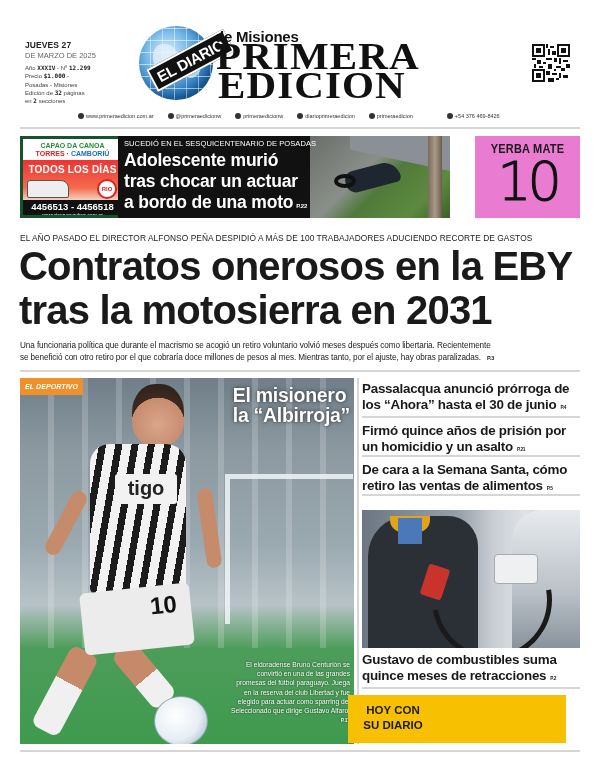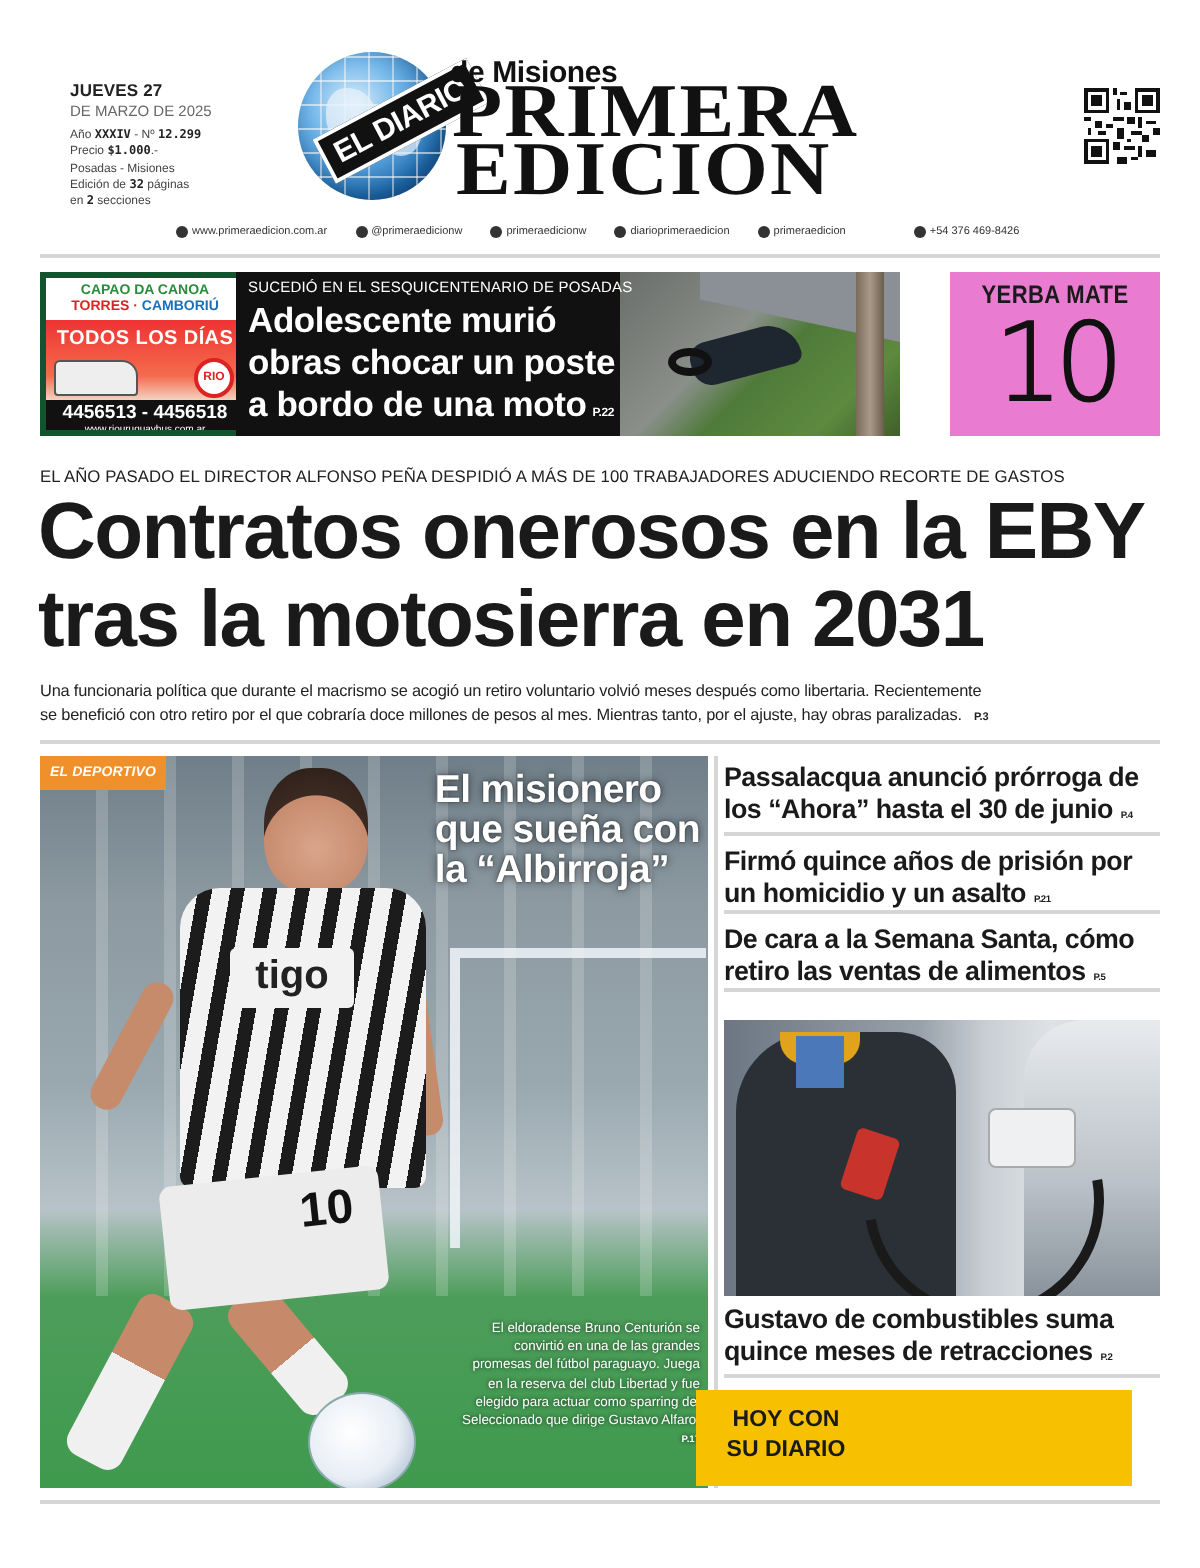--- a/index.html
+++ b/index.html
@@ -1,20 +1,20 @@
 <!DOCTYPE html>
 <html><head>
 <meta charset="utf-8">
 <style>
   * { box-sizing: border-box; margin: 0; padding: 0; }
   html, body { width: 600px; height: 784px; background: #fff; overflow: hidden; }
   body { font-family: "Liberation Sans", sans-serif; color: #1a1a1a; position: relative; }
 
   
-  .masthead { position: absolute; left: 14px; top: 0; width: 552px; height: 128px; padding-left: 36px; }
+  .masthead { position: absolute; left: 4px; top: 0; width: 552px; height: 128px; padding-left: 36px; }
   .dateinfo { position: absolute; left: 21px; top: 40px; width: 110px; }
   .dateinfo .day { font-weight: 700; font-size: 8.5px; color: #222; letter-spacing: 0.1px; }
   .dateinfo .month { font-size: 7.5px; color: #666; margin-top: 1px; }
   .dateinfo .meta { font-size: 6px; color: #444; line-height: 8.3px; margin-top: 4px; }
   .dateinfo .meta b { font-family: "DejaVu Sans Mono", monospace; font-weight: 700; color: #222; }
 
   .logo { position: absolute; left: 135px; top: 26px; width: 330px; height: 75px; }
   .globe { position: absolute; left: 0; top: 0; width: 74px; height: 74px; border-radius: 50%;
     background: radial-gradient(circle at 38% 35%, #d9eefc 0%, #6fb4e8 35%, #1f6fb6 70%, #0c3f78 100%);
     box-shadow: inset -4px -4px 10px rgba(0,0,0,0.25); overflow: hidden; }
@@ -86,21 +86,21 @@
   .deck .pg { font-size: 5.5px; font-weight: 700; margin-left: 6px; }
 
   
   .sport { position: absolute; left: 20px; top: 378px; width: 334px; height: 366px; overflow: hidden;
     background: linear-gradient(180deg, #6f7e88 0%, #8c99a1 20%, #9aa8b0 45%, #b7c3c8 62%, #4d9d5a 74%, #3f9a4e 100%); }
   .sport .bg-fence { position: absolute; left: 0; top: 0; width: 334px; height: 270px;
     background: repeating-linear-gradient(90deg, rgba(255,255,255,0.0) 0 28px, rgba(255,255,255,0.18) 28px 34px); }
   .sport .goal { position: absolute; left: 205px; top: 96px; width: 128px; height: 150px; border: 5px solid rgba(240,245,248,0.85); border-right: none; border-bottom: none; }
   .sport .player-head { position: absolute; left: 112px; top: 6px; width: 52px; height: 62px; border-radius: 45% 45% 40% 40%;
     background: radial-gradient(circle at 50% 65%, #d9a58a 0%, #c78c6f 55%, #3b2a22 56%, #2a1d17 100%); }
-  .sport .jersey { position: absolute; left: 70px; top: 66px; width: 123px; height: 150px; border-radius: 20px 20px 6px 6px;
+  .sport .jersey { position: absolute; left: 70px; top: 66px; width: 96px; height: 150px; border-radius: 20px 20px 6px 6px;
     background: repeating-linear-gradient(100deg, #f2f2f2 0 9px, #1c1c1c 9px 16px); }
   .sport .jersey .sponsor { position: absolute; left: 25px; top: 30px; width: 62px; height: 30px; background: #f2f2f2; color: #222; font-weight: 700;
     font-size: 20px; text-align: center; line-height: 28px; border-radius: 3px; }
   .sport .shorts { position: absolute; left: 62px; top: 210px; width: 110px; height: 62px; background: #ececec; border-radius: 6px; transform: rotate(-6deg); }
   .sport .shorts .num { position: absolute; right: 14px; top: 6px; font-size: 24px; font-weight: 700; color: #111; }
   .sport .leg1 { position: absolute; left: 30px; top: 268px; width: 30px; height: 90px; background: linear-gradient(180deg,#c68a6a 0 40%, #f0f0f0 40% 100%); transform: rotate(28deg); border-radius: 8px; }
   .sport .leg2 { position: absolute; left: 110px; top: 262px; width: 28px; height: 70px; background: linear-gradient(180deg,#c68a6a 0 55%, #f0f0f0 55% 100%); transform: rotate(-40deg); border-radius: 8px; }
   .sport .arm1 { position: absolute; left: 38px; top: 110px; width: 16px; height: 70px; background: #c58b6b; transform: rotate(28deg); border-radius: 8px; }
   .sport .arm2 { position: absolute; left: 182px; top: 110px; width: 15px; height: 80px; background: #c58b6b; transform: rotate(-8deg); border-radius: 8px; }
   .sport .ball { position: absolute; left: 134px; top: 318px; width: 54px; height: 50px; border-radius: 50%;
@@ -274,21 +274,21 @@
 <div class="teaser">
   <div class="photo">
     <div class="road"></div>
     <div class="moto"></div>
     <div class="wheel"></div>
     <div class="pole"></div>
   </div>
   <div class="kicker">SUCEDIÓ EN EL SESQUICENTENARIO DE POSADAS</div>
   <div class="hl">
     <div>Adolescente murió</div>
-    <div>obras chocar un poste</div>
+    <div>tras chocar un actuar</div>
     <div><span>a bordo de una moto</span><span class="pg">P.22</span></div>
   </div>
 </div>
 
 <div class="ad-yerba">
   <div class="t">YERBA MATE</div>
   <div class="n">10</div>
 </div>
 
 <div class="kicker-main">EL AÑO PASADO EL DIRECTOR ALFONSO PEÑA DESPIDIÓ A MÁS DE 100 TRABAJADORES ADUCIENDO RECORTE DE GASTOS</div>
@@ -313,21 +313,20 @@
   </div>
   <div class="leg1"></div>
   <div class="leg2"></div>
   <div class="shorts">
       <span class="num">10</span>
     </div>
   <div class="ball"></div>
   <div class="tag">EL DEPORTIVO</div>
   <div class="title">
     <div>El misionero</div>
-    <div>que sueña con</div>
     <div>la “Albirroja”</div>
   </div>
   <div class="caption">
     <span>El eldoradense Bruno Centurión se convirtió en una de las grandes promesas del fútbol paraguayo. Juega en la reserva del club Libertad y fue elegido para actuar como sparring del Seleccionado que dirige Gustavo Alfaro.</span>
     <span class="pg">P.17</span>
   </div>
 </div>
 <div class="vdivider"></div>
 
 <div class="rcol">

